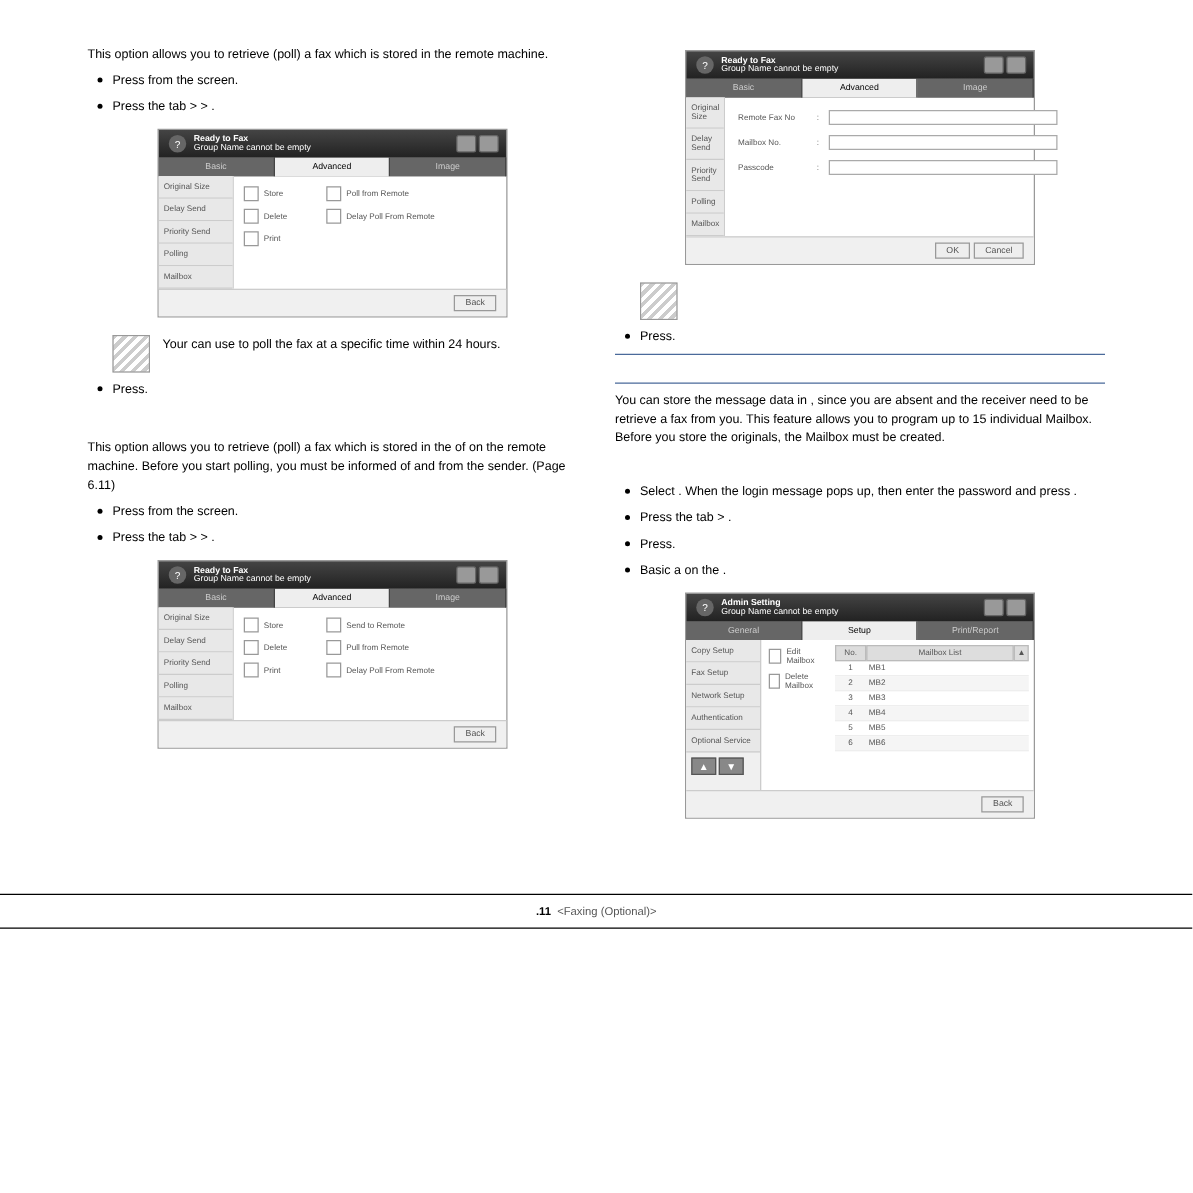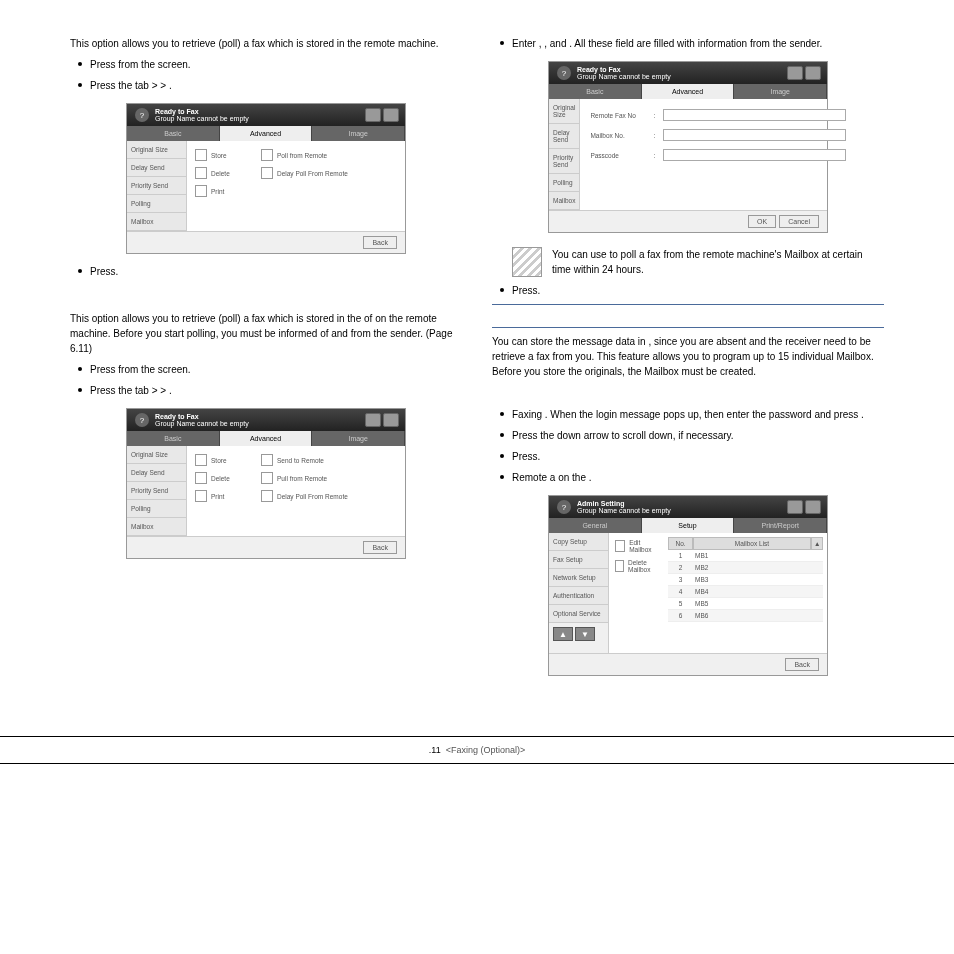--- a/index.html
+++ b/index.html
@@ -38,21 +38,21 @@
 .ss-table-row:nth-child(even){background:#f5f5f5}
 .note{display:flex;gap:10px;margin:14px 0 6px 20px;align-items:flex-start}
 .note-icon{width:30px;height:30px;background:#ccc;border:1px solid #999;flex-shrink:0;display:flex;align-items:center;justify-content:center;position:relative;overflow:hidden}
 .note-icon::after{content:"";position:absolute;width:30px;height:30px;background:repeating-linear-gradient(-45deg,#fff 0,#fff 3px,#ccc 3px,#ccc 6px)}
 .note-text{flex:1;line-height:1.5}
 .hr-blue{border:none;border-top:1px solid #4a6a9a;margin:4px 0}
 .mailbox-screenshot .ss-body{min-height:120px}
 .arrows{display:flex;gap:2px;padding:4px}
 .arrow-btn{width:20px;height:14px;background:#888;color:#fff;display:flex;align-items:center;justify-content:center;border:1px solid #555;font-size:8px}
 .footer{margin-top:50px;padding:8px 70px;border-top:1px solid #000;border-bottom:1px solid #000;text-align:center;font-size:9px;color:#555}
-.footer .pg{color:#000;font-weight:normal}
+.footer .pg{color:#000;font-weight:bold}
 </style>
 </head>
 <body>
 
 <div class="page">
   <div class="col">
     <p class="para">This option allows you to retrieve (poll) a fax which is stored in the remote machine.</p>
 
     <p class="step">
       <span>Press</span>
@@ -106,20 +106,24 @@
               <span>Delay Poll From Remote</span>
             </div>
           <div class="ss-chk">
               <span>Print</span>
             </div>
         </div>
       </div>
       <div class="ss-footer"><span class="ss-btn">Back</span></div>
     </div>
 
+    <div class="note">
+      <div class="note-icon"></div>
+      <div class="note-text"><span>Your can use</span> <span>to poll the fax at a specific time within 24 hours.</span></div>
+    </div>
 
 
     <p class="step">
       <span>Press</span><span>.</span>
     </p>
 
     <div style="height:20px"></div>
 
     <p class="para">
       <span>This option allows you to retrieve (poll) a fax which is stored in the</span>
@@ -185,26 +189,20 @@
           <div class="ss-chk">
               <span>Delay Poll From Remote</span>
             </div>
         </div>
       </div>
       <div class="ss-footer"><span class="ss-btn">Back</span></div>
     </div>
   </div>
 
   <div class="col">
-    <p class="step">
-      <span>Enter</span>
-      <span>,</span>
-      <span>, and</span>
-      <span>. All these field are filled with information from the sender.</span>
-    </p>
 
     <div class="screenshot">
       <div class="ss-header">
         <div class="ss-qmark">?</div>
         <div class="ss-title">
             <b>Ready to Fax</b>
             <span>Group Name cannot be empty</span>
           </div>
         <div class="ss-icons">
             <div class="ss-icon-btn"></div>
@@ -228,55 +226,58 @@
           <div class="ss-form-row"><label>Remote Fax No</label>:<input style=""></div>
           <div class="ss-form-row"><label>Mailbox No.</label>:<input style=""></div>
           <div class="ss-form-row"><label>Passcode</label>:<input style=""></div>
         </div>
       </div>
       <div class="ss-footer"><span class="ss-btn">OK</span><span class="ss-btn">Cancel</span></div>
     </div>
 
     <div class="note">
       <div class="note-icon"></div>
-      <div class="note-text"><span>You can use</span> <span>to poll a fax from the remote machine's Mailbox at certain time within 24 hours.</span></div>
     </div>
 
     <p class="step">
       <span>Press</span><span>.</span>
     </p>
 
     <hr class="hr-blue">
     <div style="height:14px"></div>
     <hr class="hr-blue">
 
     <p class="para">
       <span>You can store the message data in</span>
       <span>, since you are absent and the receiver need to be retrieve a fax from you. This feature allows you to program up to 15 individual Mailbox. Before you store the originals, the Mailbox must be created.</span>
     </p>
 
     <div style="height:16px"></div>
 
 
     <p class="step">
-      <span>Faxing</span>
+      <span>Select</span>
       <span>. When the login message pops up, then enter the password and press</span>
       <span>.</span>
     </p>
 
-
-    <p class="step">Press the down arrow to scroll down, if necessary.</p>
+    <p class="step">
+      <span>Press the</span>
+      <span>tab &gt;</span>
+      <span>.</span>
+    </p>
+
 
     <p class="step">
       <span>Press</span><span>.</span>
     </p>
 
 
     <p class="step">
-      <span>Remote a</span>
+      <span>Basic a</span>
       <span>on the</span>
       <span>.</span>
     </p>
 
     <div class="screenshot mailbox-screenshot">
       <div class="ss-header">
         <div class="ss-qmark">?</div>
         <div class="ss-title">
             <b>Admin Setting</b>
             <span>Group Name cannot be empty</span>

